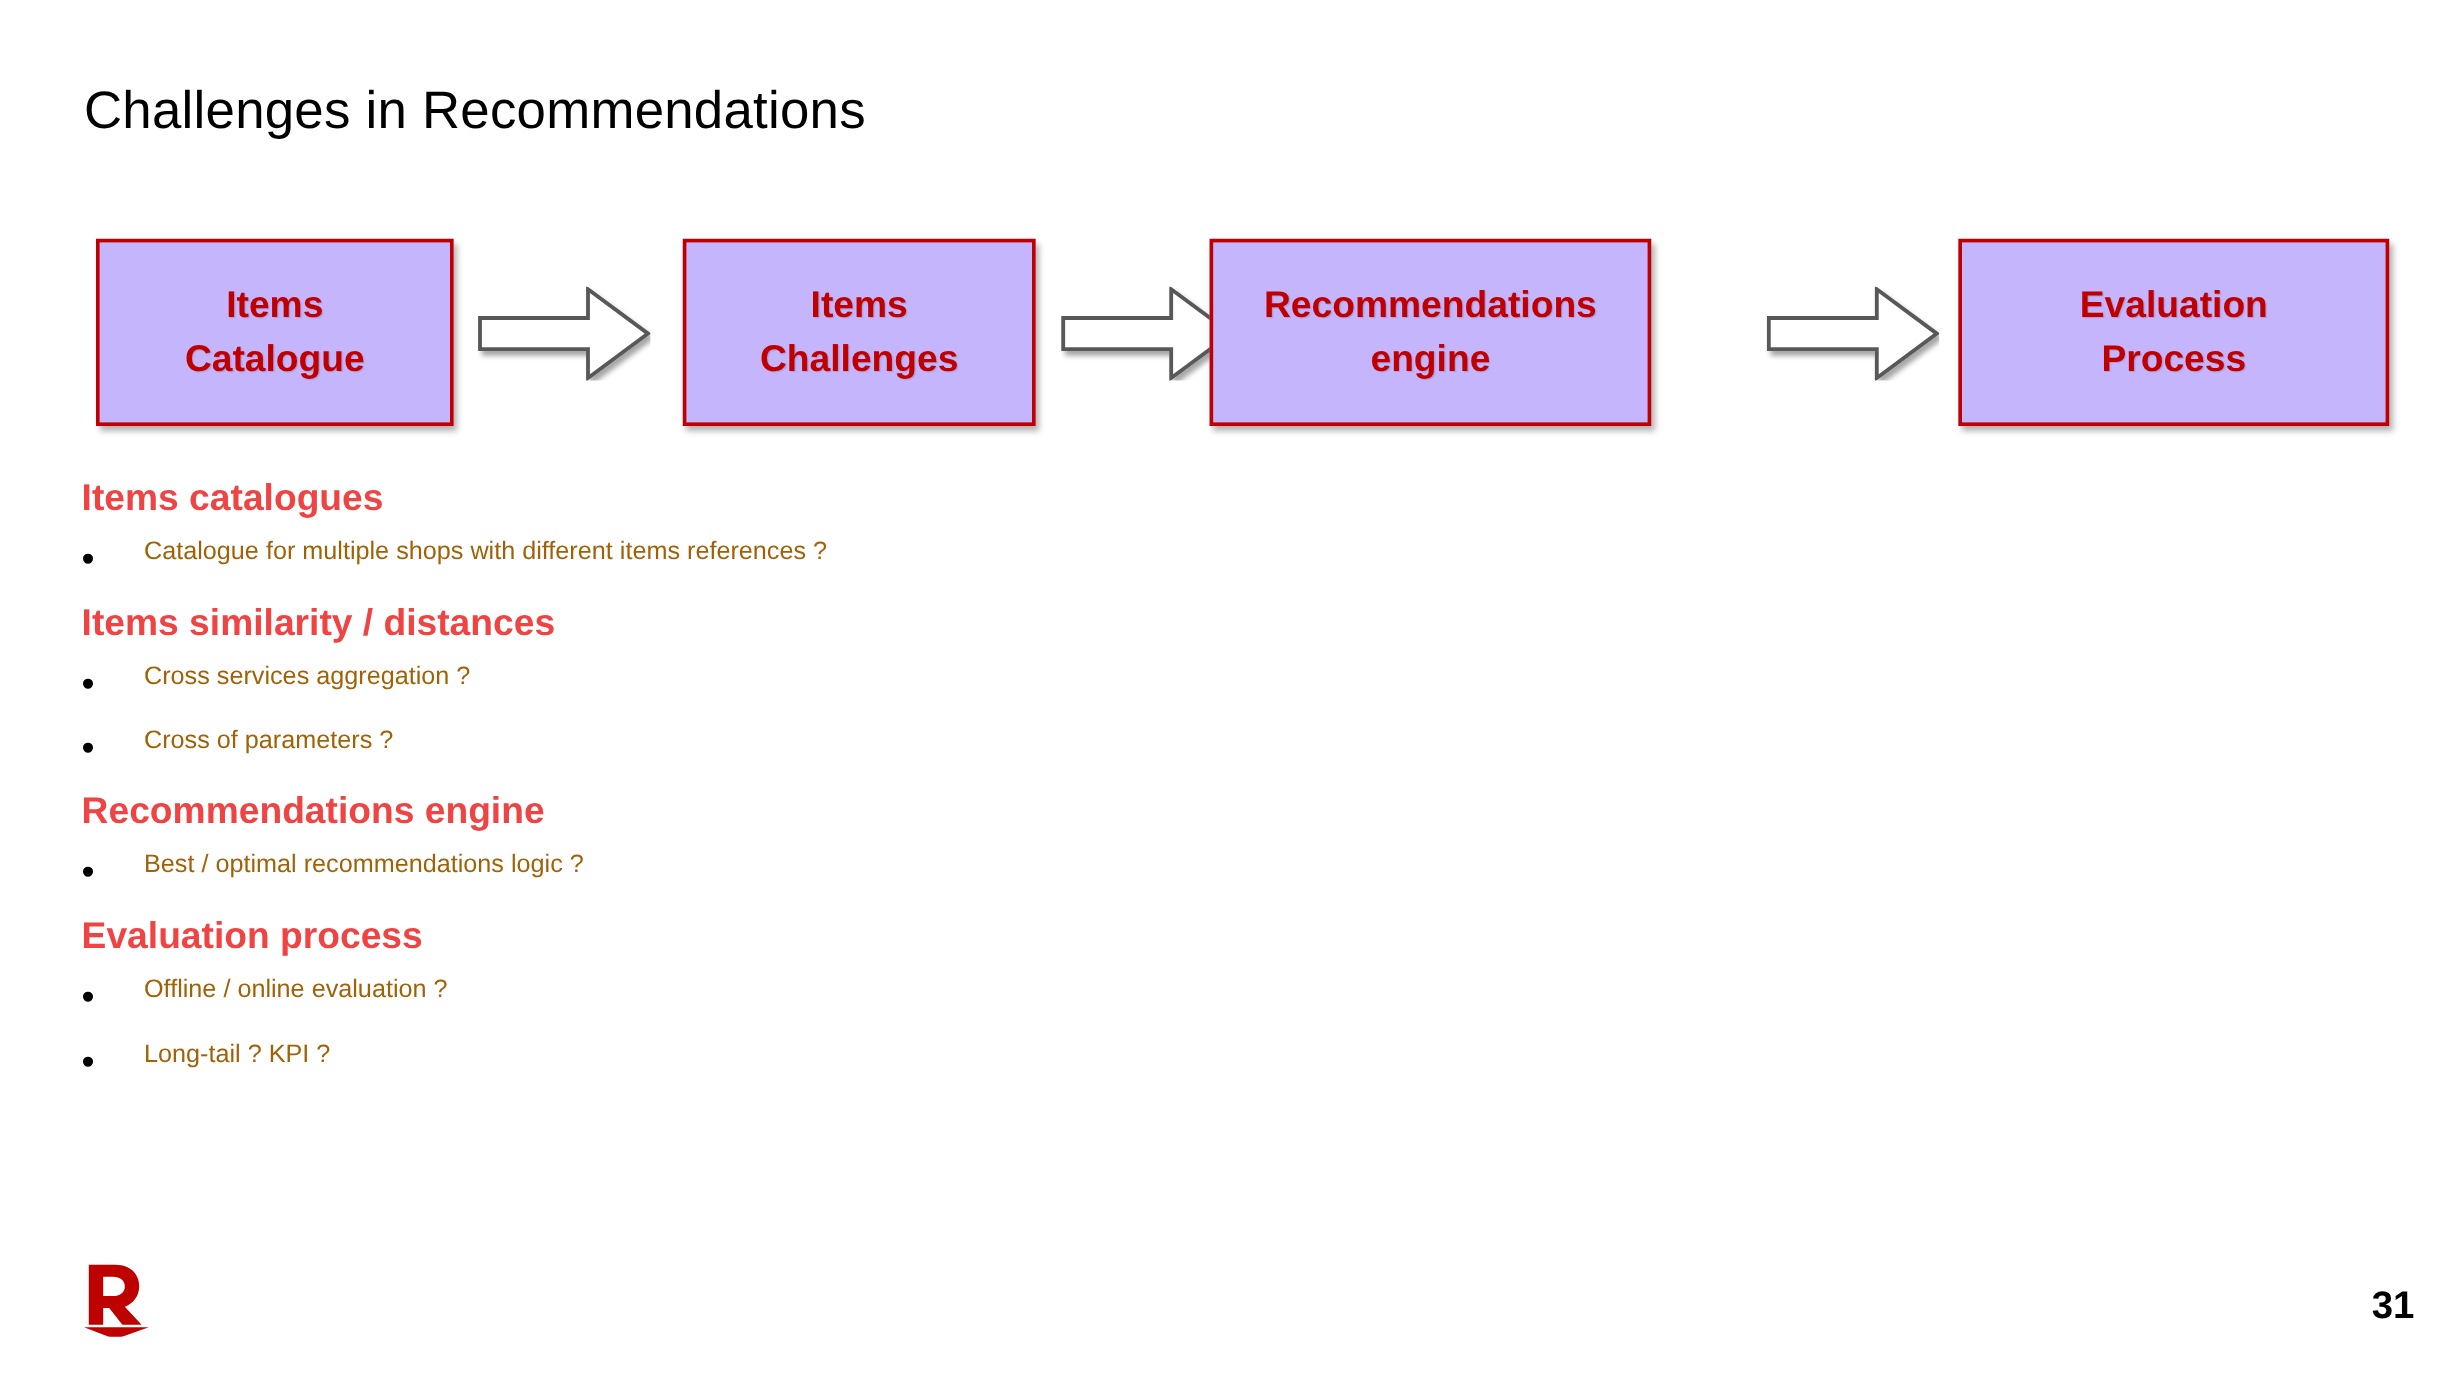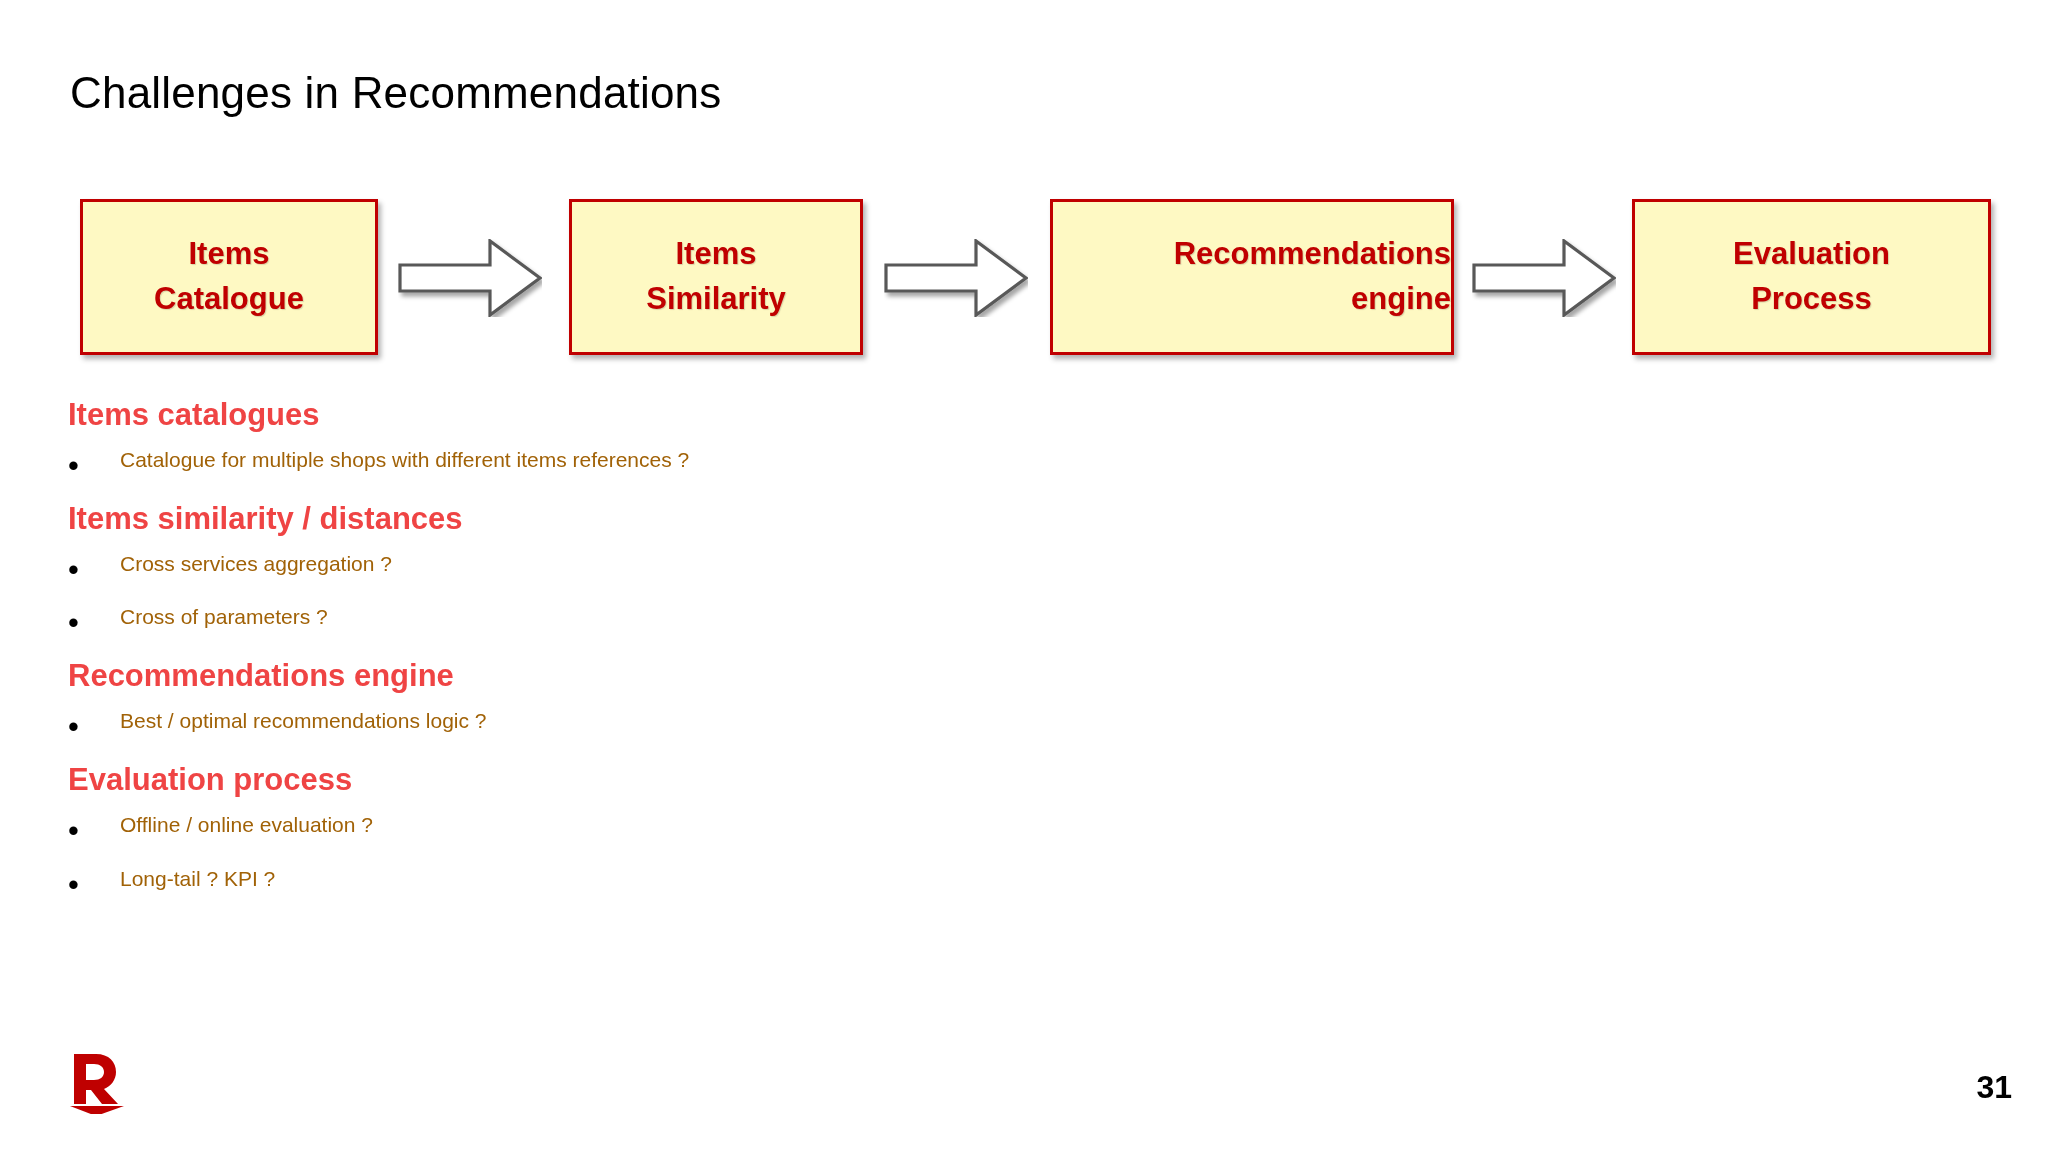--- a/index.html
+++ b/index.html
@@ -36,39 +36,39 @@
     top: 199px;
     width: 1900px;
     height: 158px;
   }
   .flow-box {
     position: absolute;
     top: 0;
     height: 156px;
     box-sizing: border-box;
     border: 3px solid #C00000;
-    background: #fef9c3;
+    background: #c4b5fd;
     box-shadow: 3px 4px 5px rgba(0,0,0,0.30);
     display: flex;
     flex-direction: column;
     align-items: center;
     justify-content: center;
     gap: 12px;
   }
   .flow-box .line {
     color: #C00000;
     font-weight: bold;
     font-size: 31px;
     line-height: 1.05;
     white-space: nowrap;
     text-shadow: 1px 1px 1px rgba(0,0,0,0.15);
   }
   .box-1 { left: 0px;    width: 298px; }
   .box-2 { left: 489px;  width: 294px; }
-  .box-3 { left: 970px;  width: 404px; align-items: flex-end; }
+  .box-3 { left: 928px;  width: 368px; }
   .box-4 { left: 1552px; width: 359px; }
 
   .flow-arrow {
     position: absolute;
     top: 40px;
     width: 144px;
     height: 78px;
   }
   .arrow-1 { left: 318px; }
   .arrow-2 { left: 804px; }
@@ -147,21 +147,21 @@
         <filter id="ashadow" x="-20%" y="-20%" width="150%" height="160%">
           <feDropShadow dx="3" dy="4" stdDeviation="2.2" flood-color="#000000" flood-opacity="0.35"></feDropShadow>
         </filter>
       </defs>
       <polygon points="2,26 92,26 92,2 142,39 92,76 92,52 2,52" fill="#ffffff" stroke="#595959" stroke-width="3.2" stroke-linejoin="miter" filter="url(#ashadow)"></polygon>
     </svg>
   </div>
 
   <div class="flow-box box-2">
     <span class="line">Items</span>
-    <span class="line">Similarity</span>
+    <span class="line">Challenges</span>
   </div>
 
   <div class="flow-arrow arrow-2">
     <svg viewBox="0 0 144 78" xmlns="http://www.w3.org/2000/svg">
       <polygon points="2,26 92,26 92,2 142,39 92,76 92,52 2,52" fill="#ffffff" stroke="#595959" stroke-width="3.2" stroke-linejoin="miter" filter="url(#ashadow)"></polygon>
     </svg>
   </div>
 
   <div class="flow-box box-3">
     <span class="line">Recommendations</span>

